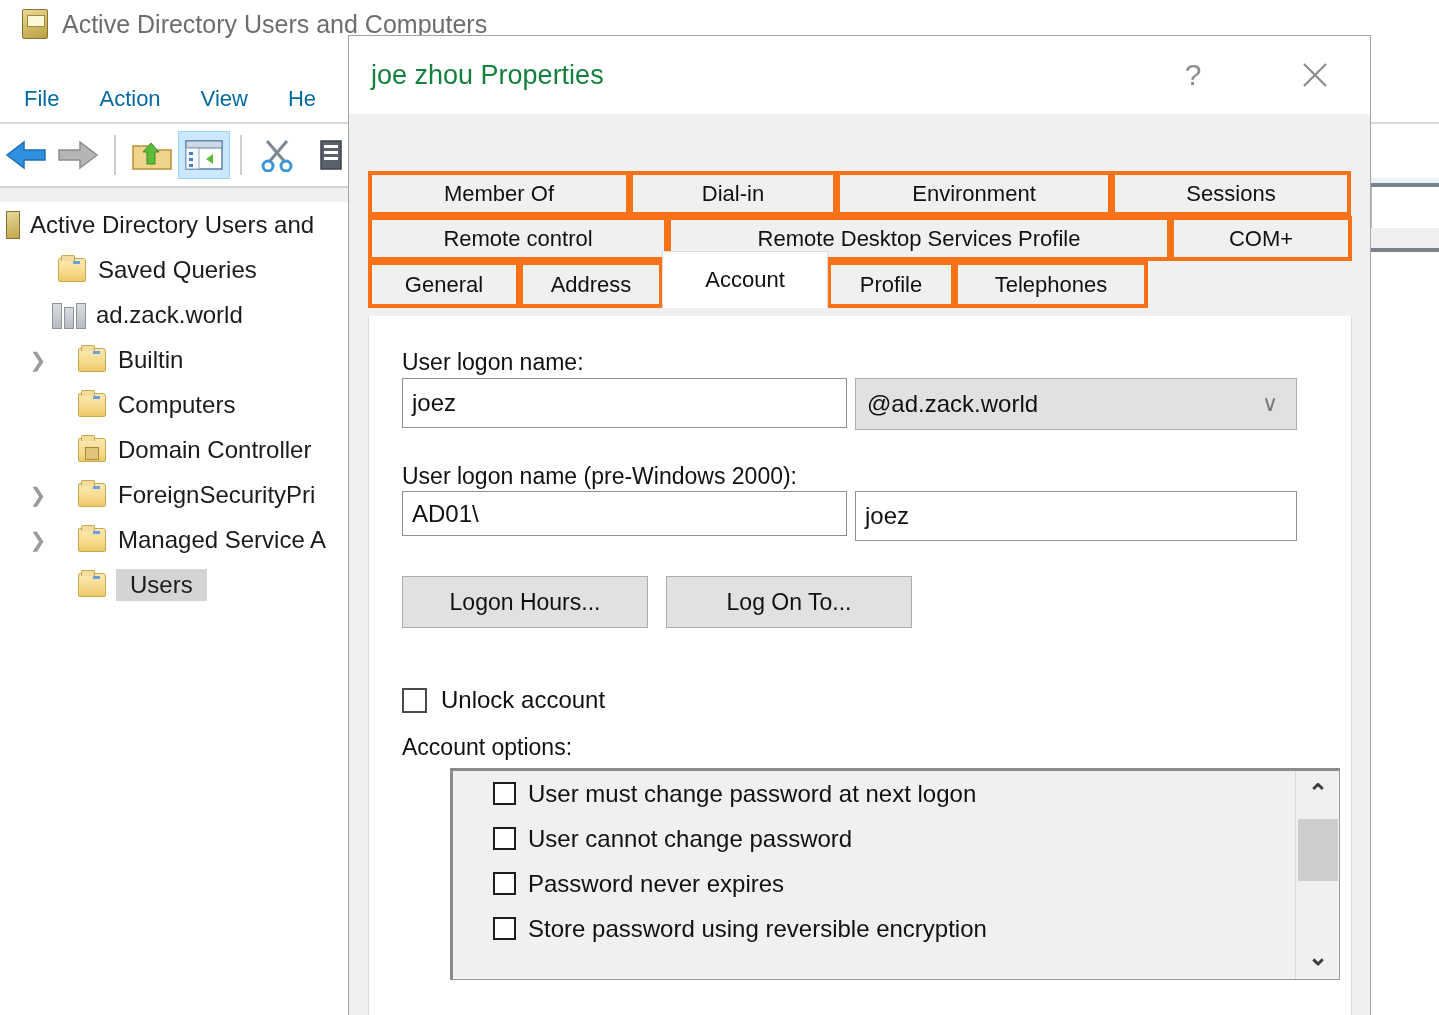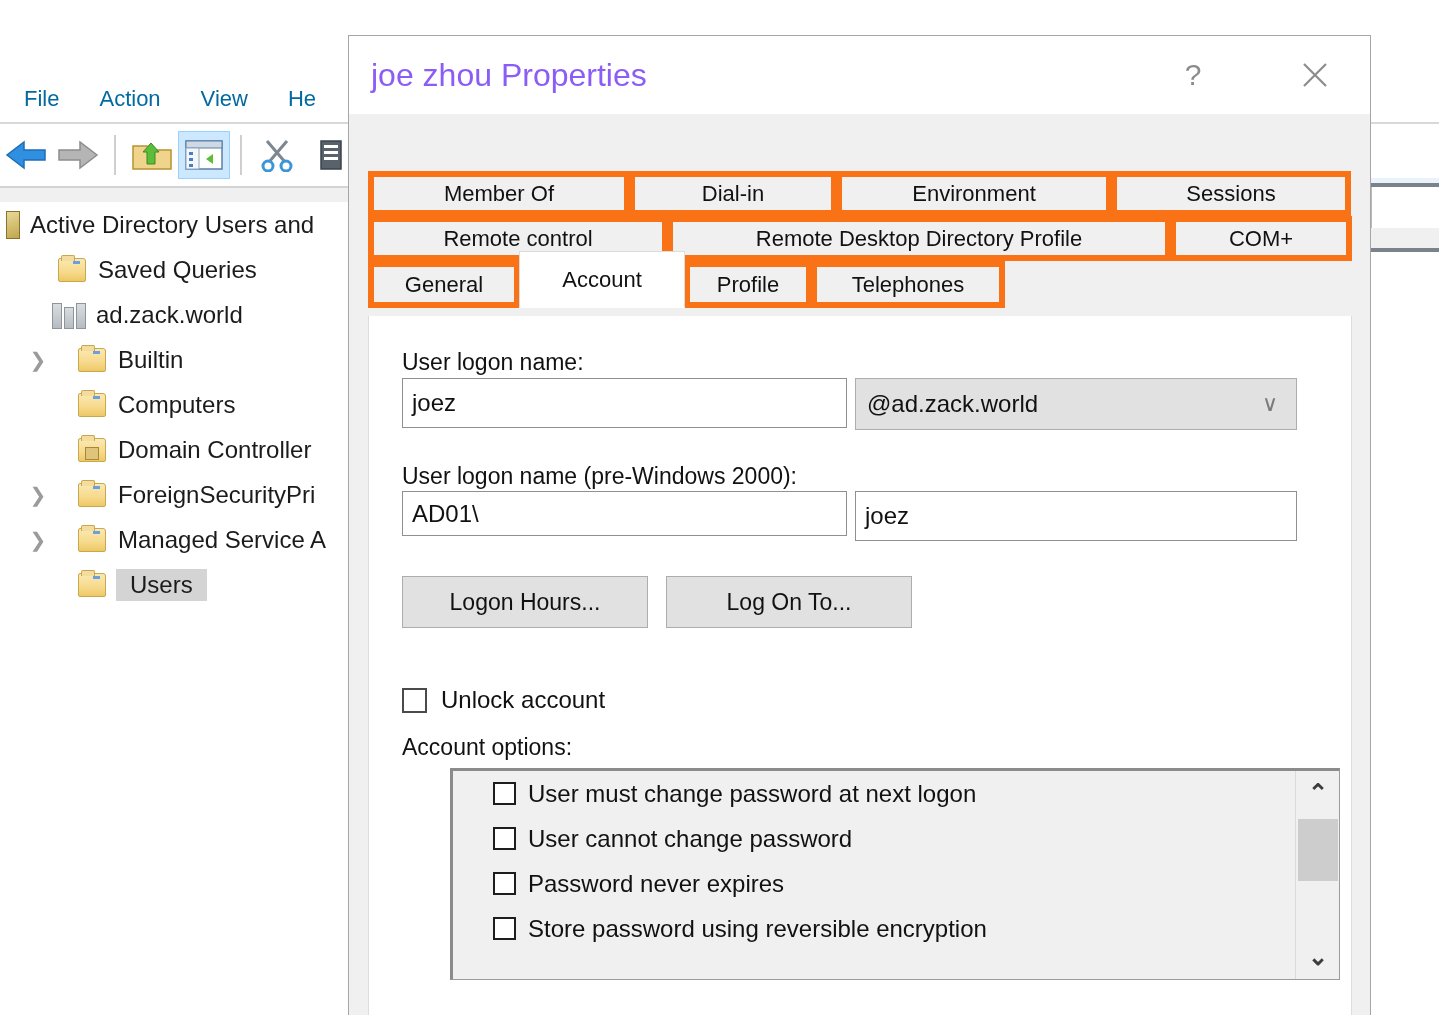--- a/index.html
+++ b/index.html
@@ -162,21 +162,21 @@
     border-bottom: none;
     box-shadow: 0 0 0 0 rgba(0,0,0,0);
   }
   #dlg-titlebar {
     position: absolute; left:0; top:0; width: 1021px; height: 78px;
     background: #ffffff;
     display: flex; align-items: center;
   }
   #dlg-title {
     margin-left: 22px;
-    font-size: 32px; color: #8b5cf6;
+    font-size: 27px; color: #15803d;
     white-space: nowrap;
   }
   .dlg-sysbtn {
     position: absolute; top: 0; height: 78px; width: 90px;
     display:flex; align-items:center; justify-content:center;
     color:#8c8c8c;
   }
   #dlg-help-btn { right: 132px; font-size: 30px; }
   #dlg-close-btn { right: 10px; }
 
@@ -187,21 +187,21 @@
   }
 
   
   #tabstrip {
     position: absolute; left: 18px; top: 57px;
     width: 984px;
   }
   .tab-row { display: flex; }
   .tab {
     background: #f0f0f0;
-    border: 6px solid #f97316;
+    border: 4px solid #f97316;
     height: 45px;
     display: flex; align-items: center; justify-content: center;
     font-size: 22px; color: #111111;
     white-space: nowrap;
     margin-right: -1px;
   }
   .tab.row3 { height: 47px; }
   .tab.active {
     background: #ffffff;
     border: 1px solid #dcdcdc;
@@ -308,20 +308,24 @@
     position:absolute; left: 2px; top: 48px;
     width: 40px; height: 62px;
     background: #cdcdcd;
   }
 </style>
 </head>
 <body>
 
 <div id="mmc-window">
 
+  <div id="mmc-titlebar">
+    <div id="mmc-app-icon"></div>
+    <div id="mmc-title-text">Active Directory Users and Computers</div>
+  </div>
 
   <div id="mmc-menubar">
     <div class="menu-item">File</div>
     <div class="menu-item">Action</div>
     <div class="menu-item">View</div>
     <div class="menu-item">He</div>
   </div>
   <div id="mmc-menu-sep"></div>
 
   <div id="mmc-toolbar">
@@ -448,26 +452,27 @@
 
       <div class="tab-row">
         <div class="tab" style="width:262px;">Member Of</div>
         <div class="tab" style="width:208px;">Dial-in</div>
         <div class="tab" style="width:276px;">Environment</div>
         <div class="tab" style="width:240px;">Sessions</div>
       </div>
 
       <div class="tab-row">
         <div class="tab" style="width:300px;">Remote control</div>
-        <div class="tab" style="width:504px;">Remote Desktop Directory Profile</div>
+        <div class="tab" style="width:504px;">Remote Desktop Services Profile</div>
         <div class="tab" style="width:182px;">COM+</div>
       </div>
 
       <div class="tab-row" style="align-items:flex-end;">
         <div class="tab row3" style="width:152px;">General</div>
+        <div class="tab row3" style="width:144px;">Address</div>
         <div class="tab row3 active" style="width:166px;">Account</div>
         <div class="tab row3" style="width:128px;">Profile</div>
         <div class="tab row3" style="width:194px;">Telephones</div>
       </div>
     </div>
 
     <div id="tabpanel">
 
       <div class="field-label" style="left:33px; top:33px;">User logon name:</div>
 

